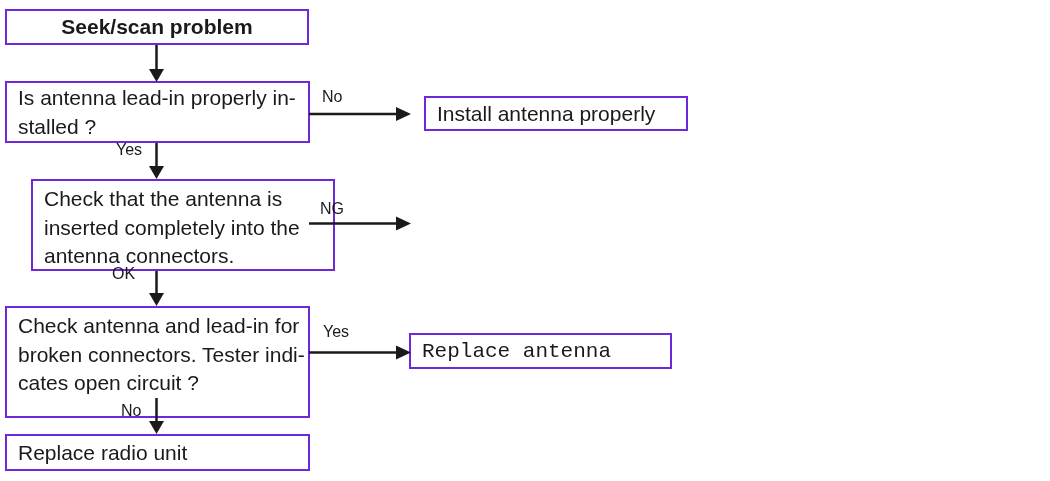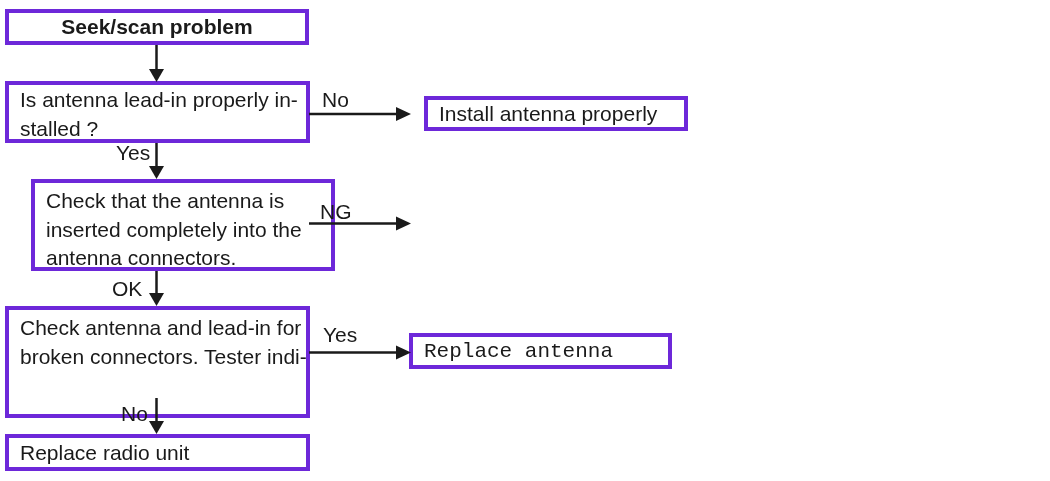--- a/index.html
+++ b/index.html
@@ -8,21 +8,21 @@
     width: 1050px;
     height: 481px;
     background: #ffffff;
     font-family: "Liberation Sans", sans-serif;
     color: #1a1a1a;
     overflow: hidden;
   }
   .box {
     position: absolute;
     box-sizing: border-box;
-    border: 4px solid #6d28d9;
+    border: 2px solid #6d28d9;
     background: #ffffff;
     font-size: 21px;
   }
   .box-title {
     display: flex;
     align-items: center;
     justify-content: center;
     font-weight: 700;
   }
   .box-action {
@@ -30,21 +30,21 @@
     align-items: center;
     padding-left: 11px;
   }
   .box-question {
     padding: 4px 8px 12px 11px;
     line-height: 28.5px;
   }
   .box-question .line { display: block; white-space: nowrap; }
   .edge-label {
     position: absolute;
-    font-size: 21px;
+    font-size: 16px;
     line-height: 1;
     white-space: nowrap;
   }
   svg.connectors {
     position: absolute;
     left: 0; top: 0;
     width: 1050px; height: 481px;
     pointer-events: none;
   }
   svg.connectors line { stroke: #1a1a1a; stroke-width: 2.5; }
@@ -71,34 +71,35 @@
   <div class="box box-question" style="left:5px; top:179px; width:304px; height:92px;margin-left:26px;">
     <span class="line">Check that the antenna is</span>
     <span class="line">inserted completely into the</span>
     <span class="line">antenna connectors.</span>
   </div>
 
 
   <div class="box box-question" style="left:5px; top:306px; width:305px; height:112px;">
     <span class="line">Check antenna and lead-in for</span>
     <span class="line">broken connectors. Tester indi-</span>
+    <span class="line">cates open circuit ?</span>
   </div>
 
   <div class="box box-action" style="left:409px; top:333px; width:263px; height:36px;font-family:Liberation Mono, monospace;">
     <span>Replace antenna</span>
   </div>
 
   <div class="box box-action" style="left:5px; top:434px; width:305px; height:37px;">
     <span>Replace radio unit</span>
   </div>
 
   <div class="edge-label" style="left:322px; top:89px;">No</div>
   <div class="edge-label" style="left:116px; top:142px;">Yes</div>
   <div class="edge-label" style="left:320px; top:201px;">NG</div>
-  <div class="edge-label" style="left:112px; top:278px;">OK</div>
+  <div class="edge-label" style="left:112px; top:266px;">OK</div>
   <div class="edge-label" style="left:323px; top:324px;">Yes</div>
   <div class="edge-label" style="left:121px; top:403px;">No</div>
 
   <svg class="connectors" viewBox="0 0 1050 481">
     <g>
       <line x1="156.5" y1="45" x2="156.5" y2="70"></line>
       <polygon points="149,69 164,69 156.5,82"></polygon>
     </g>
     <g>
       <line x1="309" y1="114" x2="397" y2="114"></line>

